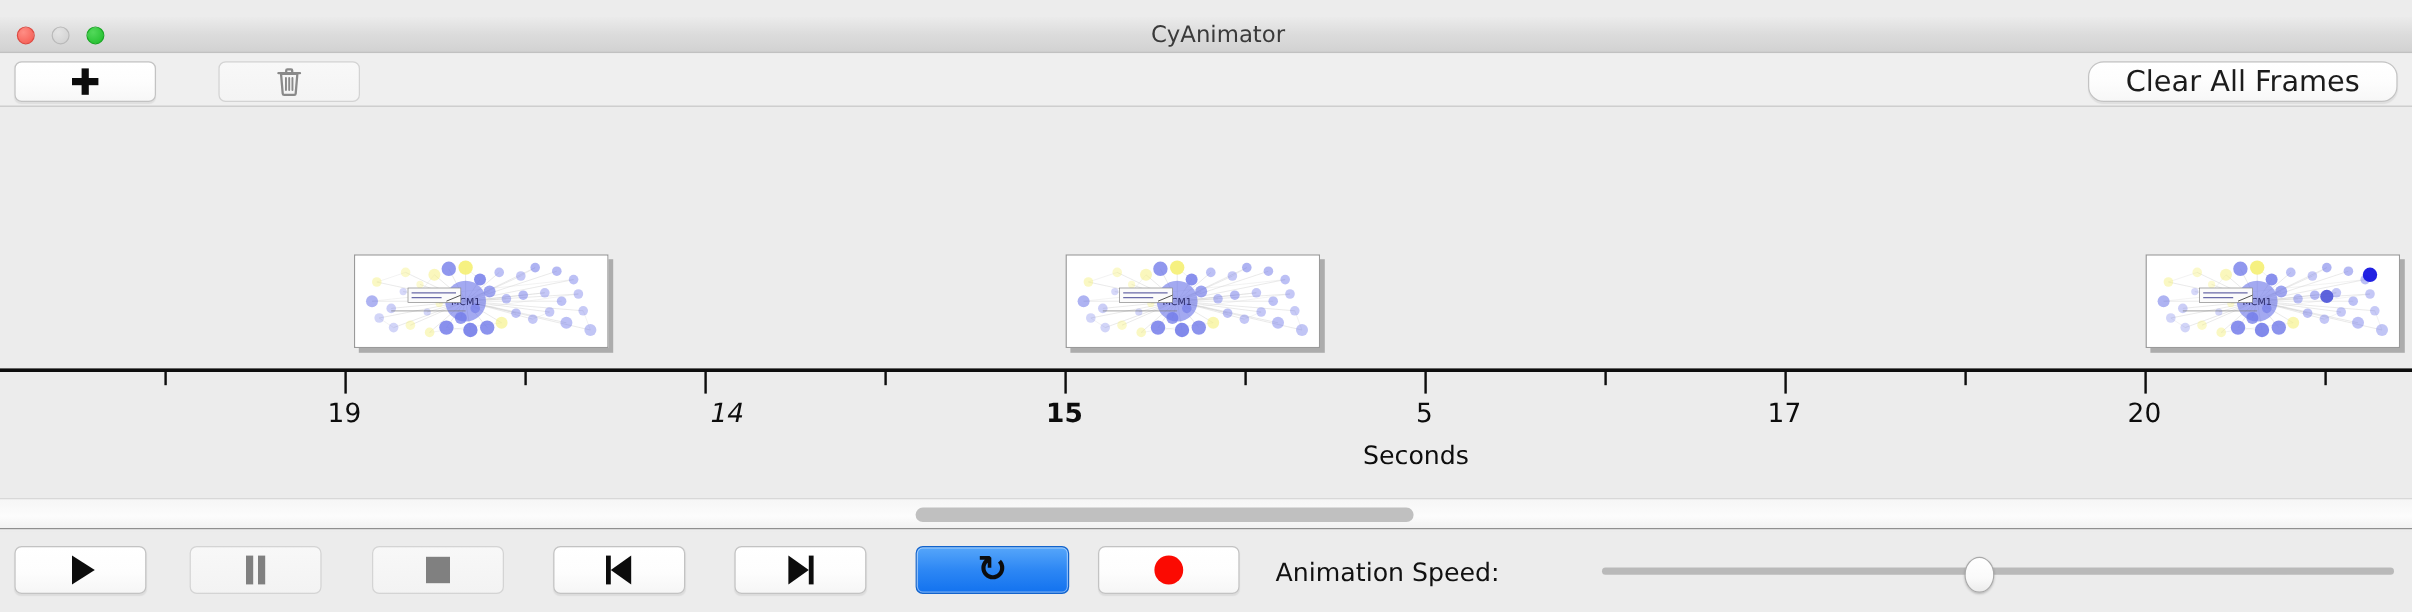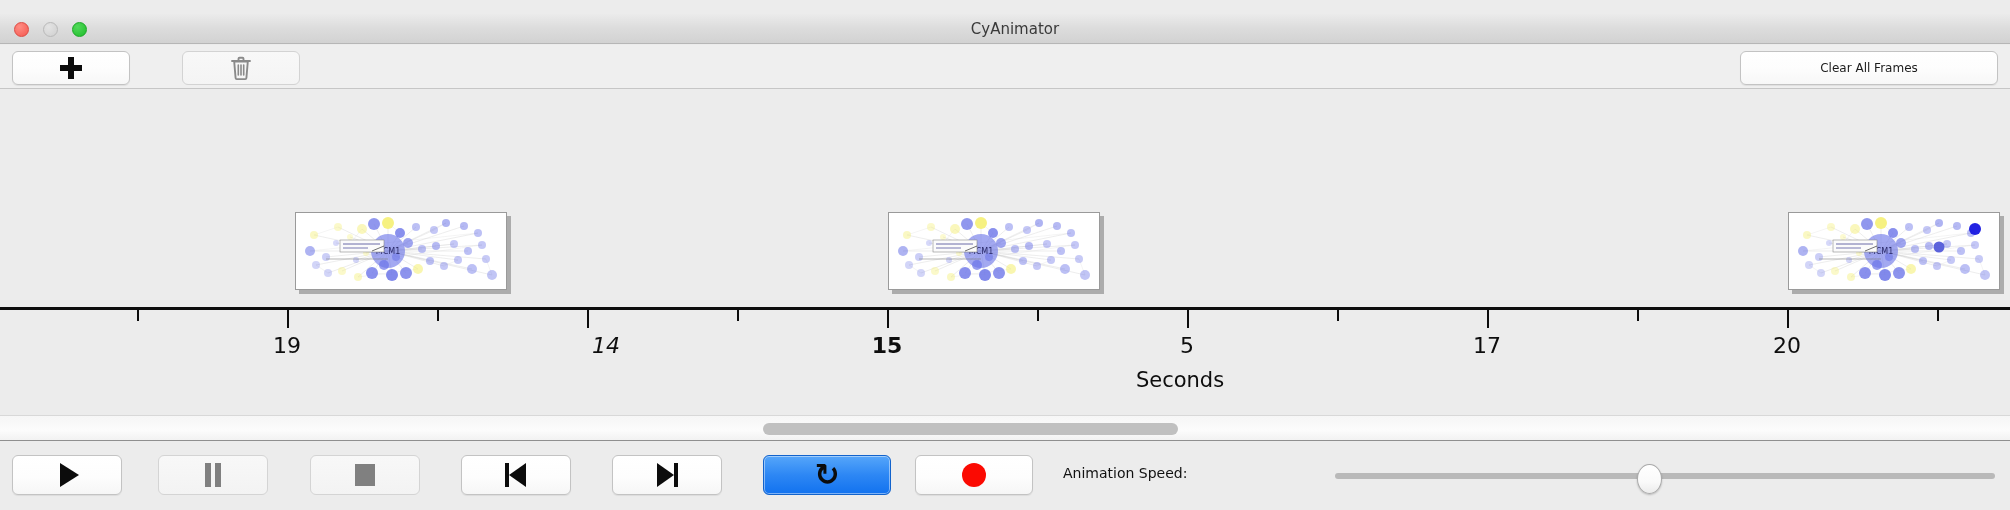--- a/index.html
+++ b/index.html
@@ -83,21 +83,21 @@
   }
   .traffic.close   { left: 14px;  background: radial-gradient(circle at 35% 30%, #ff8d84, #f4584f); border: 1px solid #dd4a42; }
   .traffic.minimize{ left: 43px;  background: radial-gradient(circle at 35% 30%, #e4e4e4, #cfcfcf); border: 1px solid #b9b9b9; }
   .traffic.zoom    { left: 72px;  background: radial-gradient(circle at 35% 30%, #52d95a, #1ebc2a); border: 1px solid #1aa825; }
   .window-title {
     position: absolute;
     left: 0; top: 0;
     width: 2010px; height: 30px;
     line-height: 30px;
     text-align: center;
-    font-size: 15px;
+    font-size: 19px;
     color: #3a3a3a;
     padding-left: 20px;
   }
 
   
   .toolbar {
     position: absolute;
     left: 0; top: 45px;
     width: 2010px; height: 44px;
     background: #efefef;
@@ -116,21 +116,21 @@
   }
   .btn.disabled {
     background: linear-gradient(to bottom, #f8f8f8 0%, #f4f4f4 100%);
     border-color: #d3d3d3;
     box-shadow: none;
   }
   #add-frame-button { left: 12px; top: 6px; width: 118px; height: 34px; }
   #delete-frame-button { left: 182px; top: 6px; width: 118px; height: 34px; }
   #clear-all-frames-button {
     right: 12px; top: 6px; width: 258px; height: 34px;
-    font-size: 12px; color: #1c1c1c;
+    font-size: 24px; color: #1c1c1c; border-radius: 13px;
   }
   .plus-glyph { position: relative; width: 22px; height: 22px; }
   .plus-glyph::before, .plus-glyph::after {
     content: ""; position: absolute; background: #0c0c0c;
   }
   .plus-glyph::before { left: 8px; top: 0; width: 6px; height: 22px; }
   .plus-glyph::after  { left: 0; top: 8px; width: 22px; height: 6px; }
 
   
   .timeline-panel {
@@ -270,21 +270,21 @@
     border-left: 17px solid #0c0c0c;
     border-top: 12px solid transparent;
     border-bottom: 12px solid transparent;
   }
   .glyph-loop { font-size: 30px; line-height: 30px; color: #0c0c0c; font-weight: bold; }
   .glyph-record { width: 24px; height: 24px; border-radius: 50%; background: #fb0a02; }
 
   .speed-label {
     position: absolute;
     top: 22px;
-    font-size: 14px;
+    font-size: 21px;
     color: #111;
     white-space: nowrap;
   }
   .speed-slider-track {
     position: absolute;
     top: 30px;
     height: 6px;
     background: #b9b9b9;
     border-radius: 3px;
     cursor: pointer;

